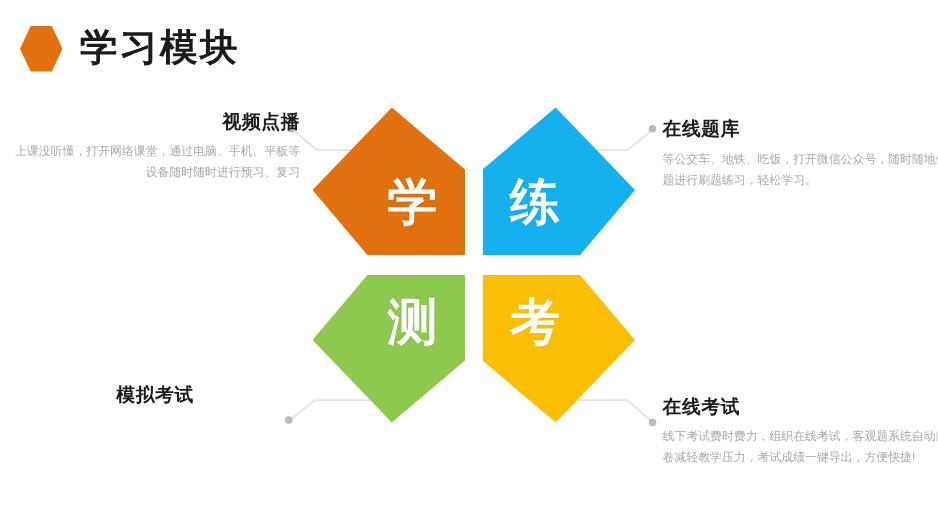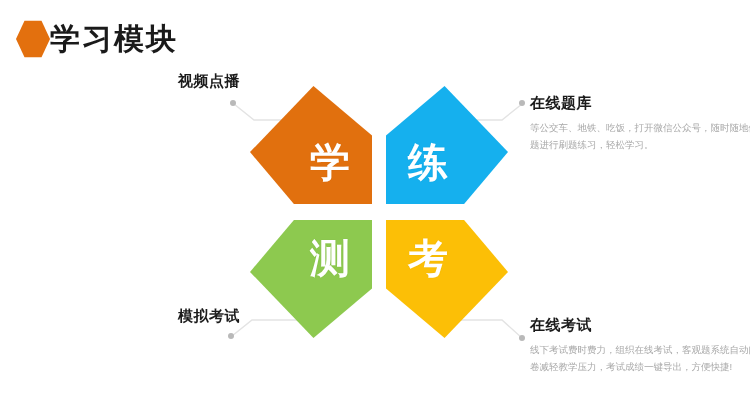--- a/index.html
+++ b/index.html
@@ -8,21 +8,21 @@
     background:#ffffff;
     font-family:"Liberation Sans","DejaVu Sans",sans-serif;
     overflow:hidden;
     position:relative;
   }
   .slide{position:absolute;inset:0;}
 
   
   .title-row{
     position:absolute;left:16px;top:20px;
-    display:flex;align-items:center;gap:0;
+    display:flex;align-items:center;gap:14px;
   }
   .hex{
     width:34px;height:38px;
     background:#E3700E;
     clip-path:polygon(25% 2%,75% 2%,100% 50%,75% 98%,25% 98%,0% 50%);
   }
   .title-text{
     font-size:30px;font-weight:bold;color:#1a1a1a;
     letter-spacing:2px;line-height:1;
   }
@@ -73,23 +73,23 @@
 
   
   .block{position:absolute;width:232px;}
   .block h3{
     margin:0 0 7px 0;font-size:15px;font-weight:bold;color:#1b1b1b;
     letter-spacing:.5px;
   }
   .block p{
     margin:0;font-size:9.5px;line-height:1.75;color:#a8a8a8;
   }
-  .b-tl{left:8px;top:72px;text-align:right;}
+  .b-tl{left:8px;top:88px;text-align:right;}
   .b-tr{left:530px;top:94px;text-align:left;}
-  .b-bl{left:8px;top:307px;text-align:right;}
+  .b-bl{left:8px;top:307px;text-align:center;}
   .b-br{left:530px;top:316px;text-align:left;}
 </style>
 </head>
 <body>
 
 <div class="slide">
 
   <div class="title-row">
     <div class="hex"></div>
     <div class="title-text">学习模块</div>
@@ -125,20 +125,21 @@
     <div class="pent p-bl">
       <span class="glyph">测</span>
     </div>
     <div class="pent p-br">
       <span class="glyph">考</span>
     </div>
   </div>
 
   <div class="block b-tl">
     <h3>视频点播</h3>
+    <p>上课没听懂，打开网络课堂，通过电脑、手机、平板等设备随时随时进行预习、复习</p>
   </div>
 
   <div class="block b-tr">
     <h3>在线题库</h3>
     <p>等公交车、地铁、吃饭，打开微信公众号，随时随地做题进行刷题练习，轻松学习。</p>
   </div>
 
   <div class="block b-bl">
     <h3>模拟考试</h3>
   </div>

